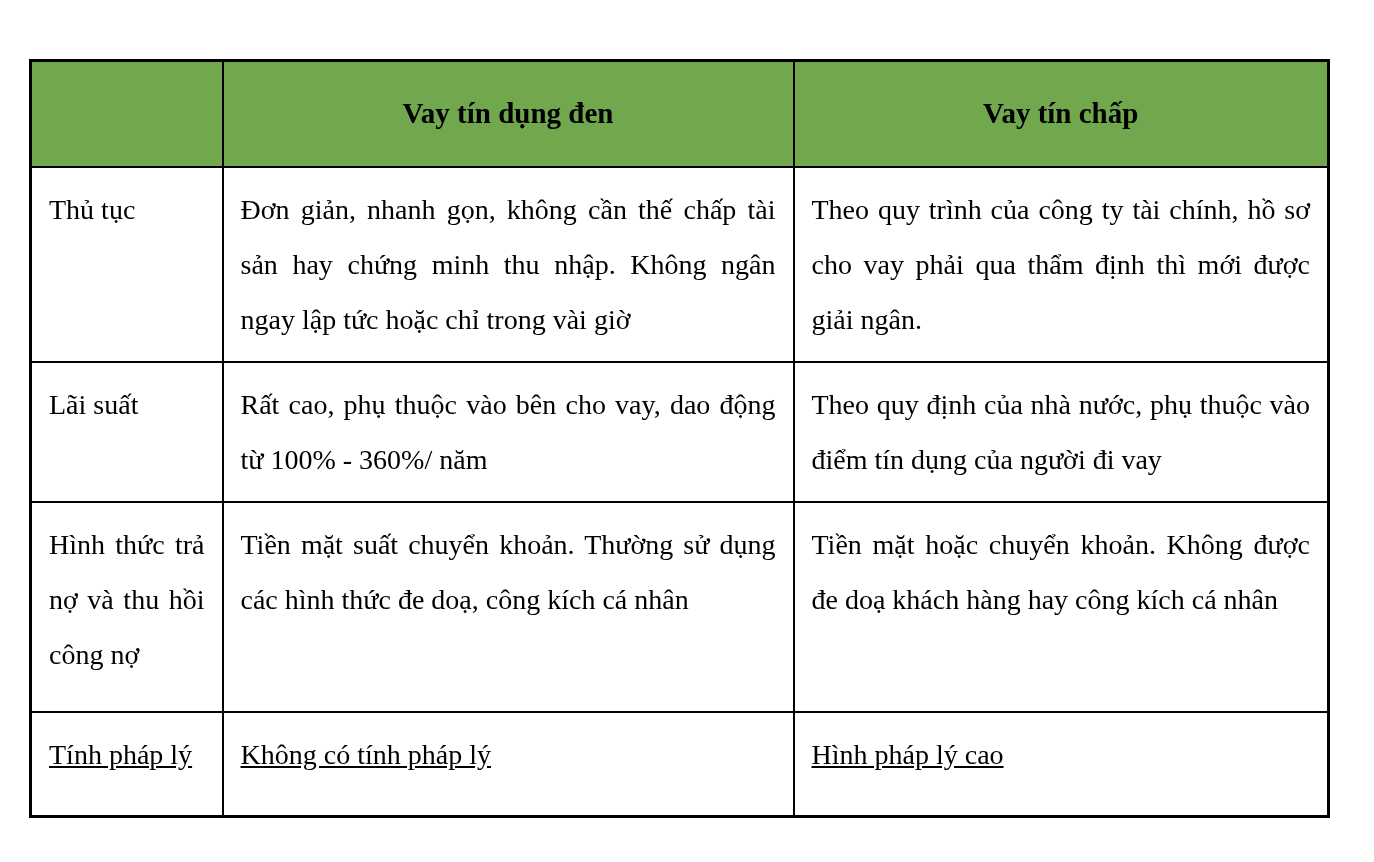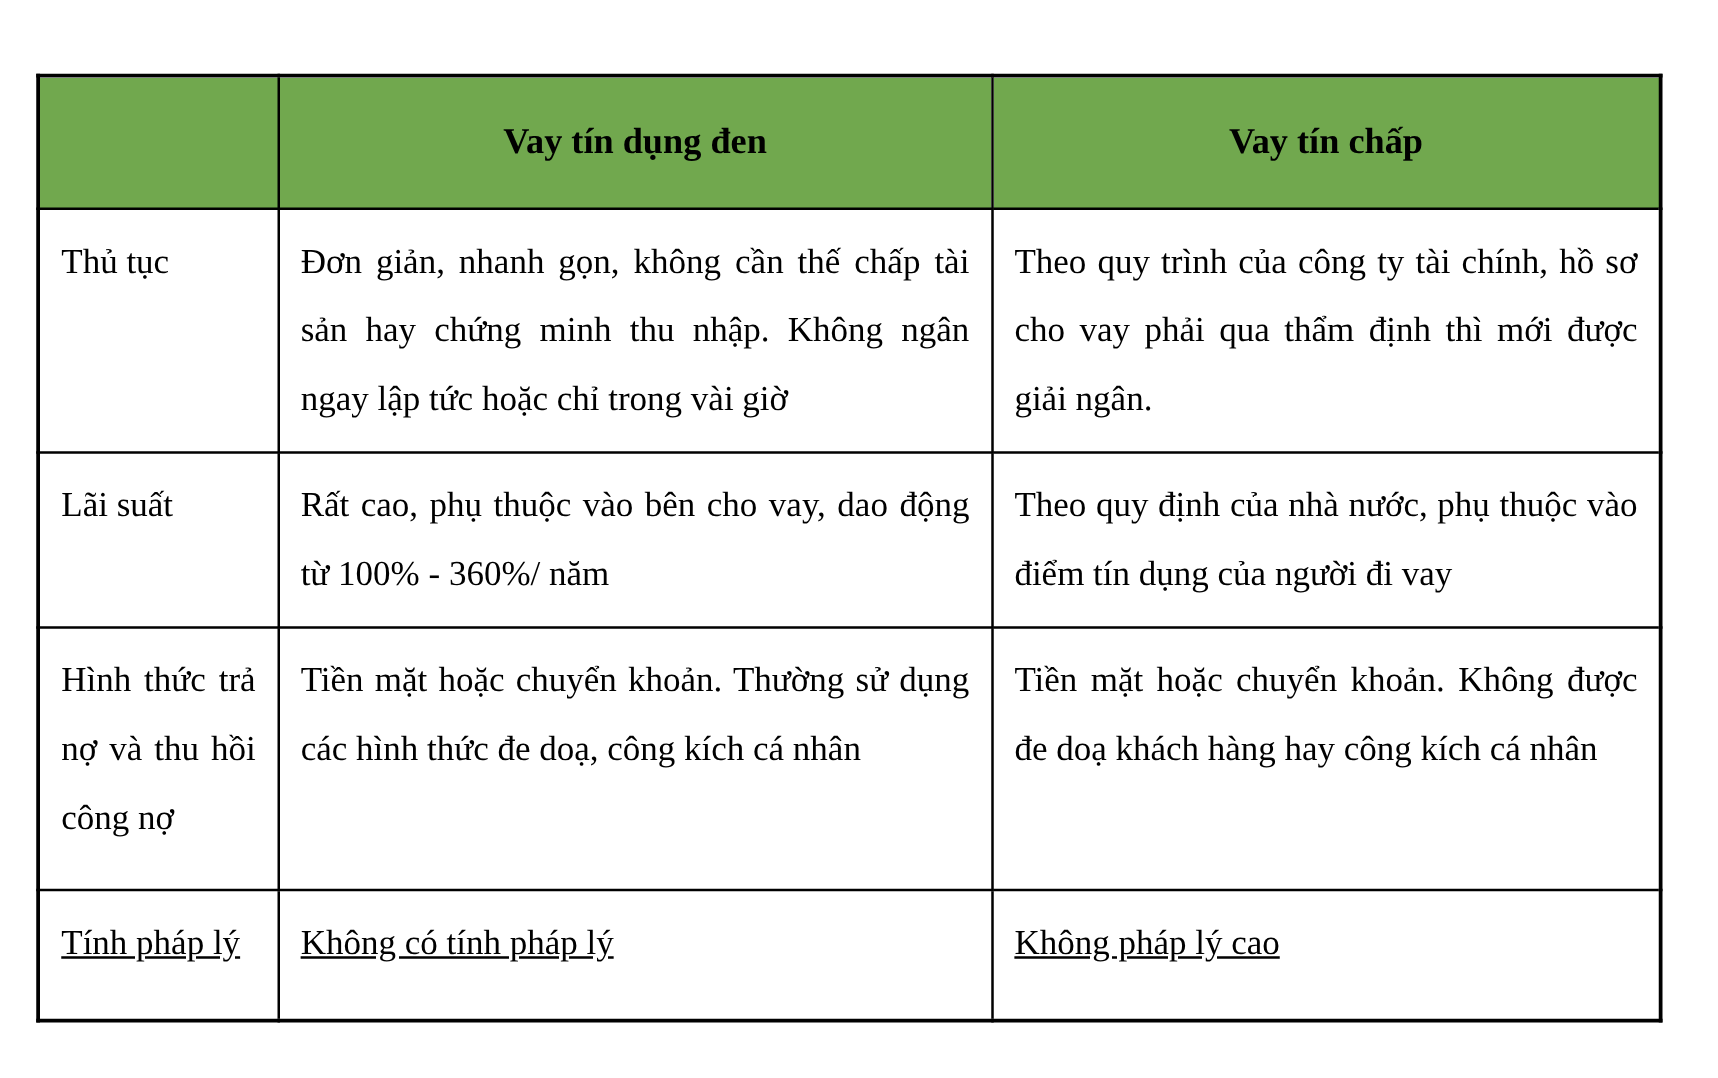--- a/index.html
+++ b/index.html
@@ -75,23 +75,23 @@
         <td>Đơn giản, nhanh gọn, không cần thế chấp tài sản hay chứng minh thu nhập. Không ngân ngay lập tức hoặc chỉ trong vài giờ</td>
         <td>Theo quy trình của công ty tài chính, hồ sơ cho vay phải qua thẩm định thì mới được giải ngân.</td>
       </tr>
       <tr class="r-lai">
         <td>Lãi suất</td>
         <td>Rất cao, phụ thuộc vào bên cho vay, dao động từ 100% - 360%/ năm</td>
         <td>Theo quy định của nhà nước, phụ thuộc vào điểm tín dụng của người đi vay</td>
       </tr>
       <tr class="r-hinh">
         <td>Hình thức trả nợ và thu hồi công nợ</td>
-        <td>Tiền mặt hoặc chuyển khoản. Thường sử dụng các hình thức đe doạ, công kích cá nhân</td>
+        <td>Tiền mặt suất chuyển khoản. Thường sử dụng các hình thức đe doạ, công kích cá nhân</td>
         <td>Tiền mặt hoặc chuyển khoản. Không được đe doạ khách hàng hay công kích cá nhân</td>
       </tr>
       <tr class="r-phap">
         <td>Tính pháp lý</td>
         <td>Không có tính pháp lý</td>
-        <td>Không pháp lý cao</td>
+        <td>Hình pháp lý cao</td>
       </tr>
     </tbody>
   </table>
 </div>
 
 </body></html>

